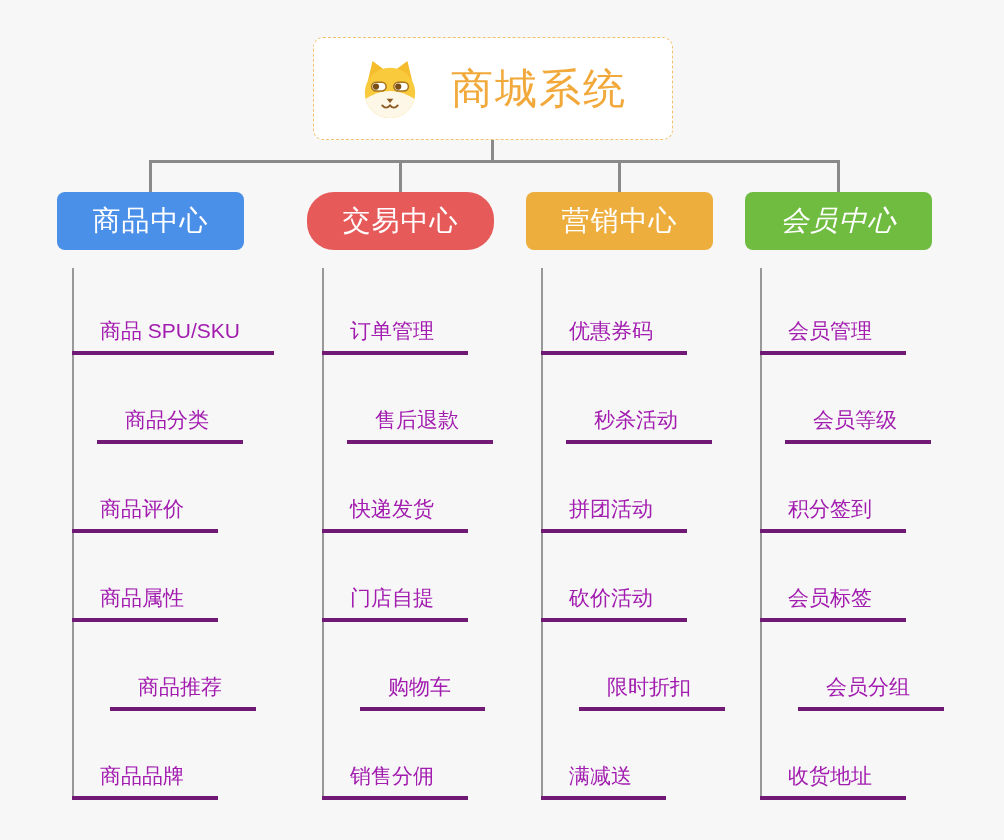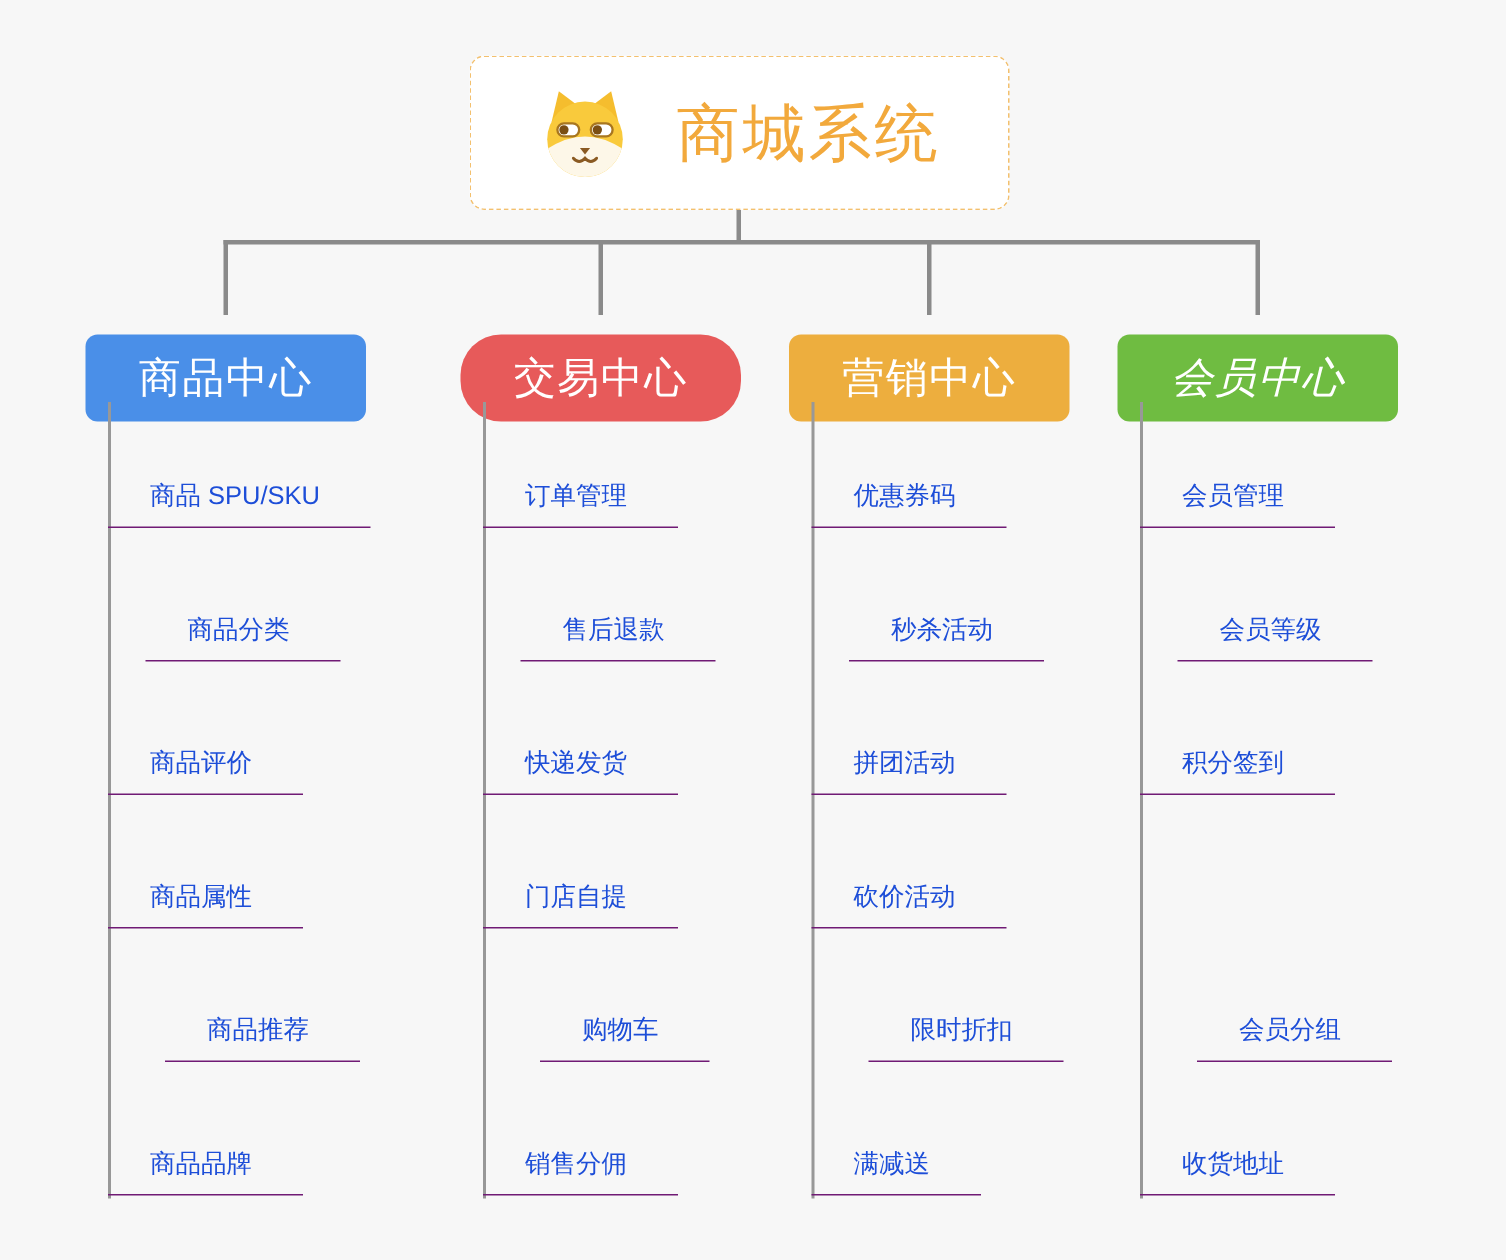--- a/index.html
+++ b/index.html
@@ -38,21 +38,21 @@
   
   .line { position:absolute; background:#8a8a8a; }
   .root-stub   { left:491px; top:140px; width:3px; height:21px; }
   .trunk-h     { left:149px; top:160px; width:691px; height:3px; }
   .stub        { top:160px; width:3px; height:50px; }
   .stub-0 { left:149px; } .stub-1 { left:399px; }
   .stub-2 { left:618px; } .stub-3 { left:837px; }
 
   
   .branch {
-    position:absolute; top:223px;
+    position:absolute; top:192px;
     width:187px; height:58px;
     border-radius:8px;
     display:flex; align-items:center; justify-content:center;
     color:#ffffff; font-size:28px; letter-spacing:1px;
     cursor:pointer;
   }
   .branch-0 { left:57px;  background:#4a8fe8; }
   .branch-1 { left:307px; background:#e75a5a;border-radius:27px; }
   .branch-2 { left:526px; background:#edae3e; }
   .branch-3 { left:745px; background:#6fbc41;font-style:italic; }
@@ -61,24 +61,24 @@
   .column { position:absolute; top:0; width:250px; height:840px; pointer-events:none; }
   .col-0 { left:72px; } .col-1 { left:322px; }
   .col-2 { left:541px;padding-left:38px; } .col-3 { left:760px; }
   .vline {
     position:absolute; left:0; top:268px;
     width:2px; height:531px; background:#989898;
   }
   .leaf {
     position:absolute; left:0;
     white-space:nowrap;
-    font-size:17px; color:#1d4ed8;
+    font-size:21px; color:#a21caf;
     line-height:30px;
     padding:0 34px 5px 28px;
-    border-bottom:1px solid #701a75;
+    border-bottom:4px solid #701a75;
     cursor:pointer;
     pointer-events:auto;
   }
   .leaf-1 { top:316px; } .leaf-2 { top:405px;margin-left:25px; }
   .leaf-3 { top:494px; } .leaf-4 { top:583px; }
   .leaf-5 { top:672px;margin-left:38px; } .leaf-6 { top:761px; }
 </style>
 </head>
 <body>
 
@@ -145,17 +145,18 @@
     <div class="leaf leaf-4">砍价活动</div>
     <div class="leaf leaf-5">限时折扣</div>
     <div class="leaf leaf-6">满减送</div>
   </div>
 
   <div class="column col-3">
     <div class="vline"></div>
     <div class="leaf leaf-1">会员管理</div>
     <div class="leaf leaf-2">会员等级</div>
     <div class="leaf leaf-3">积分签到</div>
+    <div class="leaf leaf-4">会员标签</div>
     <div class="leaf leaf-5">会员分组</div>
     <div class="leaf leaf-6">收货地址</div>
   </div>
 
 </div>
 
 </body></html>

